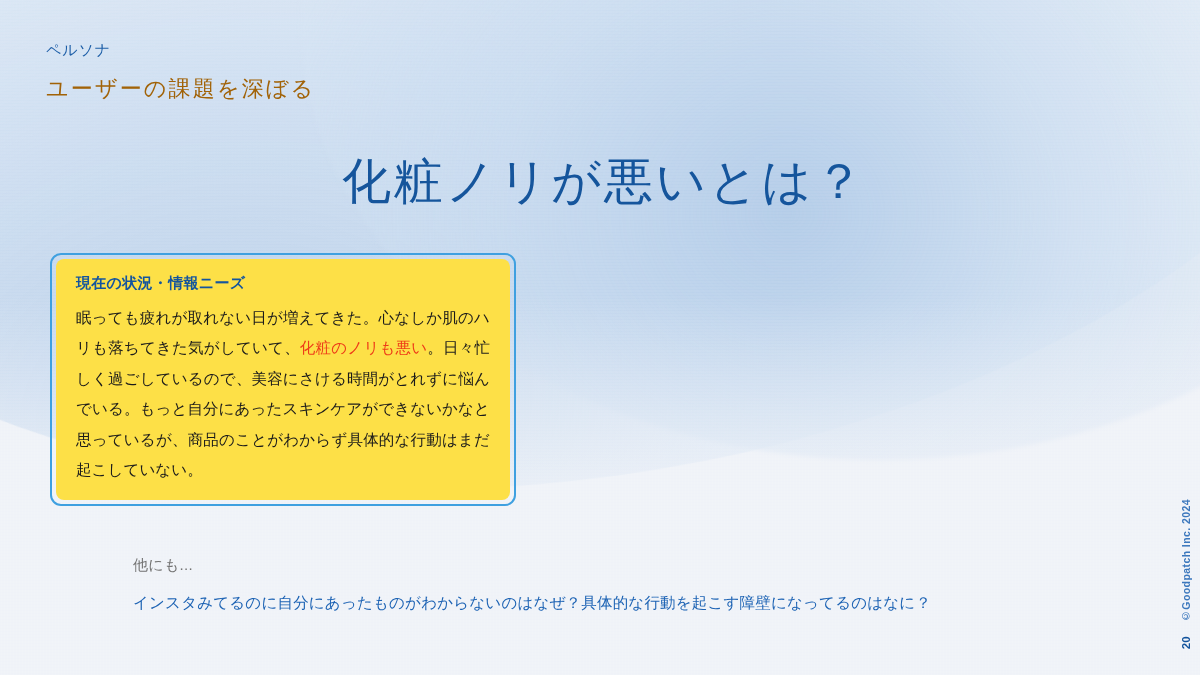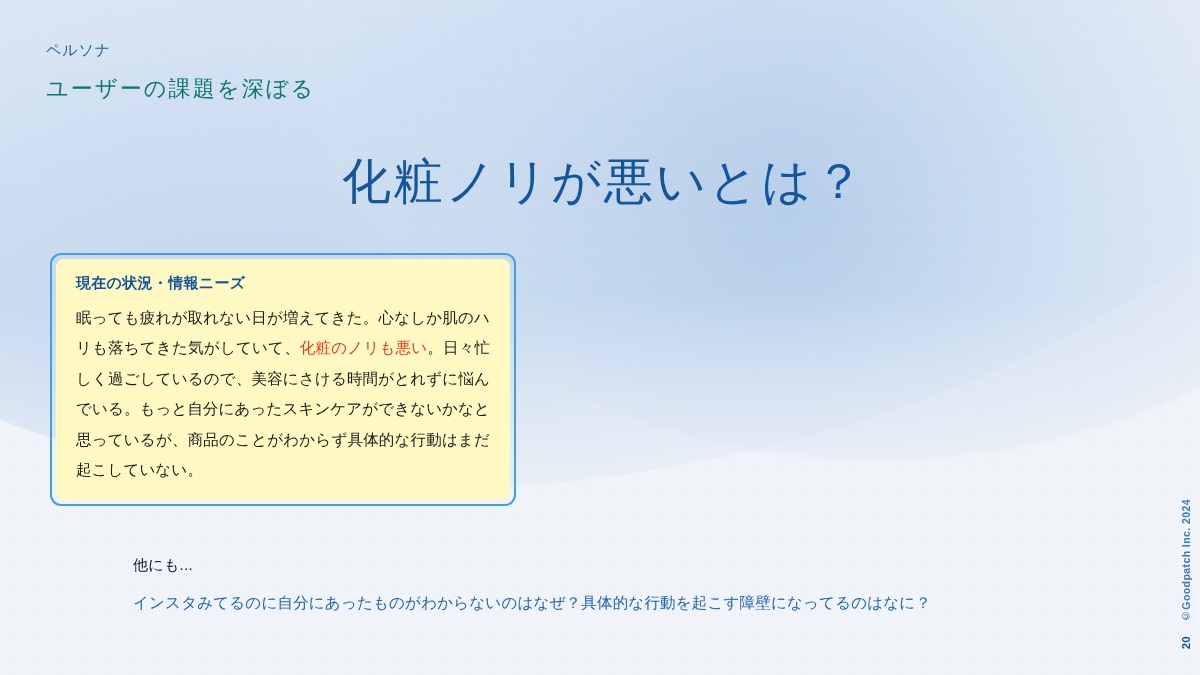--- a/index.html
+++ b/index.html
@@ -89,21 +89,21 @@
     color: #1e5fa8;
     font-weight: 400;
     white-space: nowrap;
   }
   .subtitle {
     position: absolute;
     left: 46px;
     top: 74px;
     font-size: 22px;
     letter-spacing: 0.10em;
-    color: #0f766e;
+    color: #a16207;
     font-weight: 400;
     white-space: nowrap;
   }
   .main-title {
     position: absolute;
     left: 8px;
     right: 0;
     top: 116px;
     text-align: center;
     font-size: 49px;
@@ -124,21 +124,21 @@
     border-radius: 11px;
     background: transparent;
     box-sizing: border-box;
   }
   .card-inner {
     position: absolute;
     left: 4px;
     top: 4px;
     right: 4px;
     bottom: 4px;
-    background: #fef9c3;
+    background: #fde047;
     border-radius: 8px;
     box-sizing: border-box;
     padding: 15px 20px 14px 20px;
   }
   .card-heading {
     font-size: 15px;
     font-weight: bold;
     color: #14559e;
     letter-spacing: 0.02em;
     margin-bottom: 10px;
@@ -171,21 +171,21 @@
   }
   .question:last-child { margin-bottom: 0; }
   .question.gap-lg { margin-bottom: 62px; }
 
   
   .other-label {
     position: absolute;
     left: 133px;
     top: 556px;
     font-size: 15px;
-    color: #0f172a;
+    color: #737373;
     letter-spacing: 0.02em;
   }
   .other-text {
     position: absolute;
     left: 133px;
     top: 593px;
     font-size: 15.5px;
     color: #1d63b4;
     letter-spacing: 0.012em;
     white-space: nowrap;

